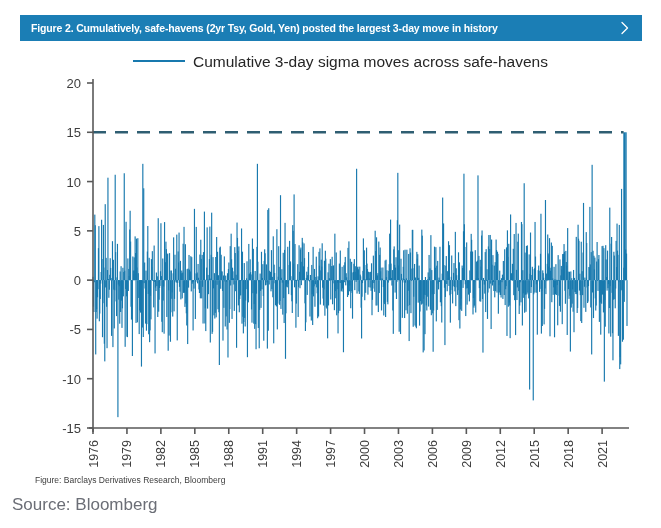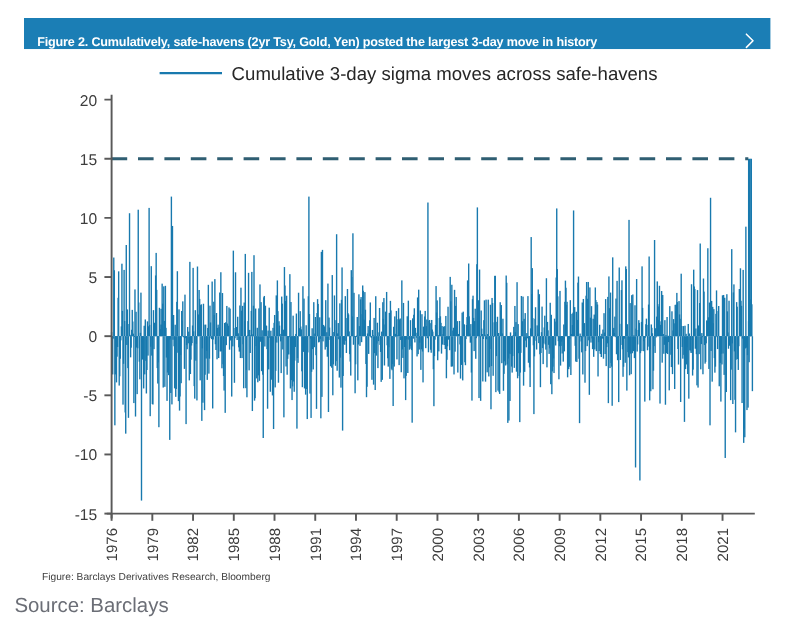--- a/index.html
+++ b/index.html
@@ -27,21 +27,21 @@
 
   
   #title-bar {
     position: absolute;
     left: 0;
     top: 0;
     width: 622px;
     height: 26px;
     background: #1B7EB5;
     display: flex;
-    align-items: flex-end;
+    align-items: center;
     justify-content: space-between;
     box-sizing: border-box;
     padding: 0 10px 0 11px;
   }
   #title-text {
     color: #ffffff;
     font-size: 10.5px;
     font-weight: bold;
     letter-spacing: -0.15px;
     white-space: nowrap;
@@ -1365,13 +1365,13 @@
       <g id="g-legend">
           <line x1="113" y1="20" x2="165" y2="20" stroke="#1879AE" stroke-width="1.8"></line>
           <text x="173" y="26" class="legend-label">Cumulative 3-day sigma moves across safe-havens</text>
         </g>
     </svg>
   </div>
 
 </div>
 
 <div id="source-inner">Figure: Barclays Derivatives Research, Bloomberg</div>
-<div id="source-outer">Source: Barclays</div>
+<div id="source-outer">Source: Bloomberg</div>
 
 </body></html>

